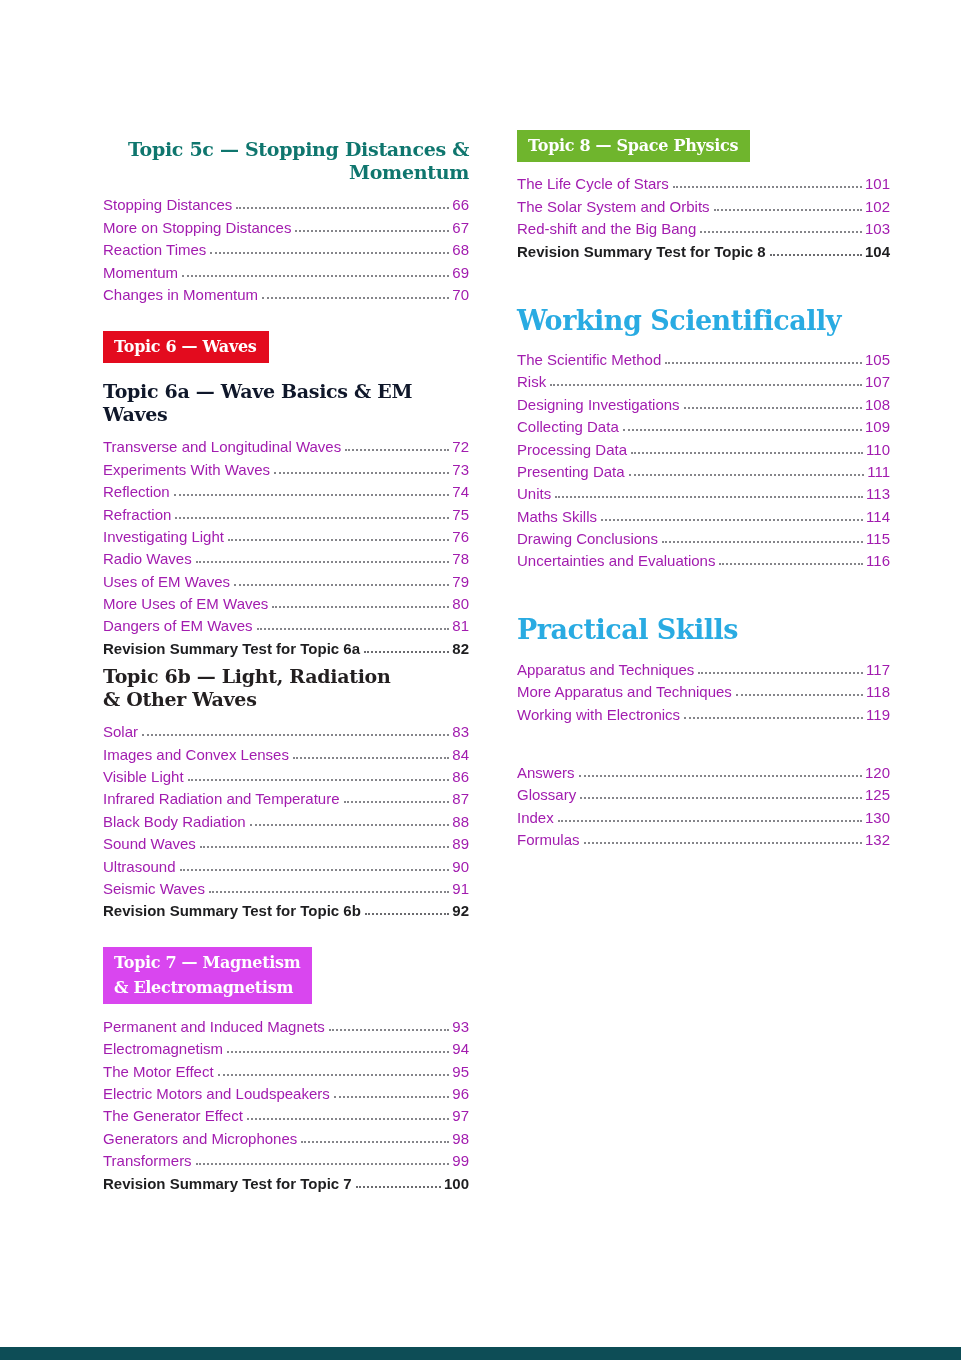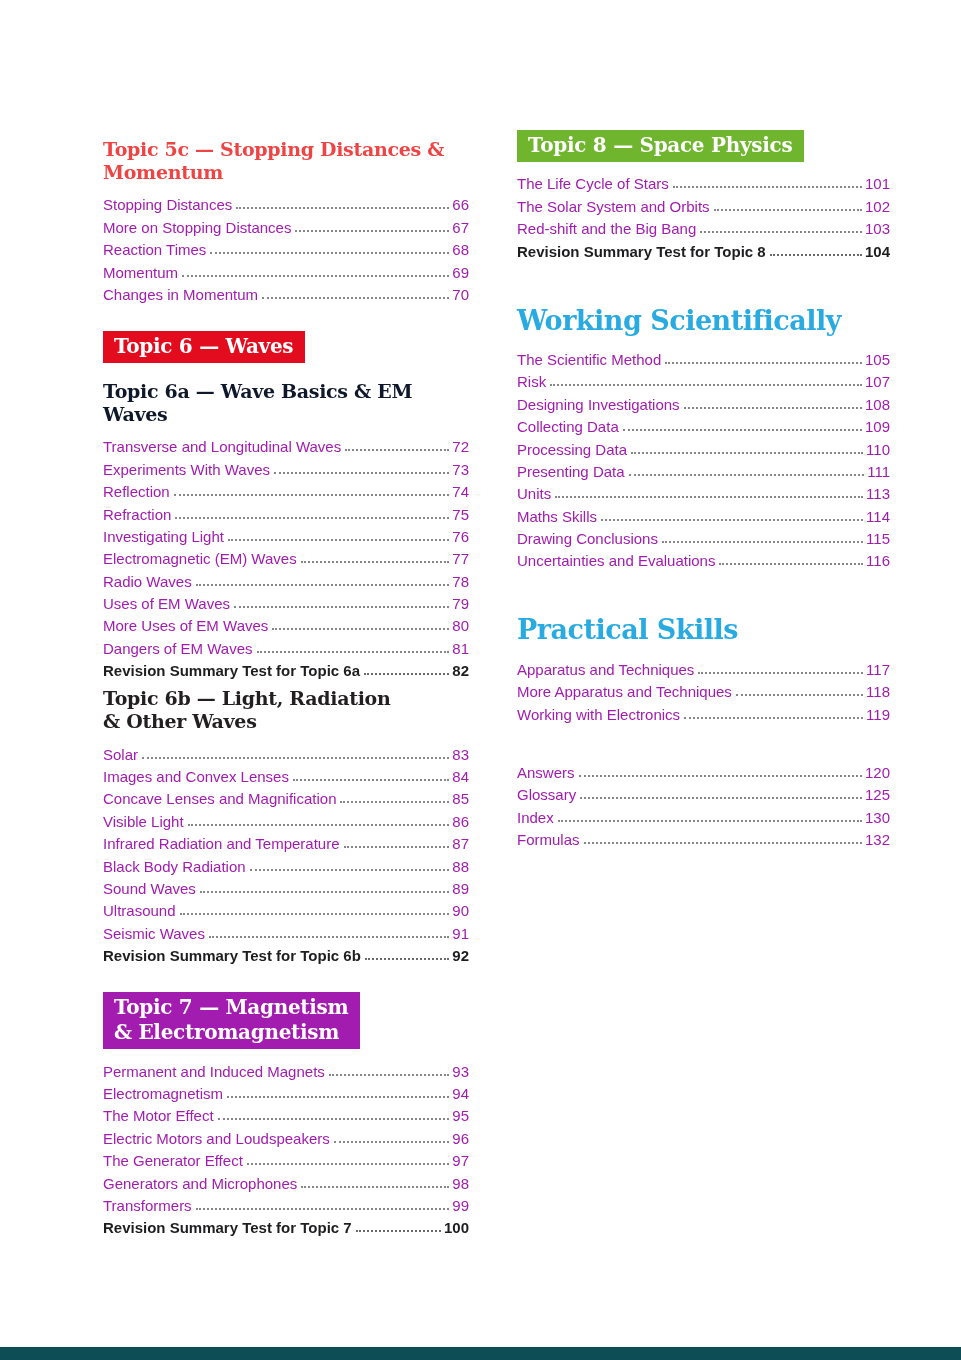--- a/index.html
+++ b/index.html
@@ -19,21 +19,21 @@
   #col-right .sec-plain{margin-top:36px;}
 
   h2.sub{
     font-family:"DejaVu Serif","Liberation Serif",serif;
     font-weight:bold;color:#231f20;font-size:19px;line-height:23px;
     margin:0 0 7px 0;white-space:pre-line;letter-spacing:-0.3px;
   }
   .banner{
     display:inline-block;color:#ffffff;
     font-family:"DejaVu Serif","Liberation Serif",serif;
-    font-weight:bold;font-size:20px;line-height:25px;
+    font-weight:bold;font-size:16px;line-height:25px;
     padding:3px 12px 4px 11px;white-space:pre-line;margin:0 0 8px 0;
     letter-spacing:-0.3px;
   }
   h1.big{
     font-family:"DejaVu Serif","Liberation Serif",serif;
     font-weight:bold;font-size:27px;line-height:32px;
     margin:0 0 9px 0;letter-spacing:-0.5px;
   }
   ul.toc{list-style:none;margin:0;padding:0;}
   li.row{
@@ -51,21 +51,21 @@
 
   #footer-bar{
     position:absolute;left:0;bottom:0;width:961px;height:13px;
   }
 </style>
 </head>
 <body>
 
 <div class="col" id="col-left">
     <div class="section sec-sub">
-      <h2 class="sub" style="color: #ef4444;">Topic 5c — Stopping Distances &amp;
+      <h2 class="sub" style="color: #0f766e; text-align: right;">Topic 5c — Stopping Distances &amp;
 Momentum</h2>
       <ul class="toc">
         <li class="row">
           <span class="lbl">Stopping Distances</span>
           <span class="dots"></span>
           <span class="pg">66</span>
         </li>
         <li class="row">
           <span class="lbl">More on Stopping Distances</span>
           <span class="dots"></span>
@@ -111,25 +111,20 @@
           <span class="lbl">Refraction</span>
           <span class="dots"></span>
           <span class="pg">75</span>
         </li>
         <li class="row">
           <span class="lbl">Investigating Light</span>
           <span class="dots"></span>
           <span class="pg">76</span>
         </li>
         <li class="row">
-          <span class="lbl">Electromagnetic (EM) Waves</span>
-          <span class="dots"></span>
-          <span class="pg">77</span>
-        </li>
-        <li class="row">
           <span class="lbl">Radio Waves</span>
           <span class="dots"></span>
           <span class="pg">78</span>
         </li>
         <li class="row">
           <span class="lbl">Uses of EM Waves</span>
           <span class="dots"></span>
           <span class="pg">79</span>
         </li>
         <li class="row">
@@ -157,25 +152,20 @@
           <span class="lbl">Solar</span>
           <span class="dots"></span>
           <span class="pg">83</span>
         </li>
         <li class="row">
           <span class="lbl">Images and Convex Lenses</span>
           <span class="dots"></span>
           <span class="pg">84</span>
         </li>
         <li class="row">
-          <span class="lbl">Concave Lenses and Magnification</span>
-          <span class="dots"></span>
-          <span class="pg">85</span>
-        </li>
-        <li class="row">
           <span class="lbl">Visible Light</span>
           <span class="dots"></span>
           <span class="pg">86</span>
         </li>
         <li class="row">
           <span class="lbl">Infrared Radiation and Temperature</span>
           <span class="dots"></span>
           <span class="pg">87</span>
         </li>
         <li class="row">
@@ -198,21 +188,21 @@
           <span class="dots"></span>
           <span class="pg">91</span>
         </li>
         <li class="row bold">
           <span class="lbl">Revision Summary Test for Topic 6b</span>
           <span class="dots"></span>
           <span class="pg">92</span>
         </li>
       </ul>
     </div>
-    <div class="section sec-banner"><div class="banner" style="background: #a21caf;">Topic 7 — Magnetism
+    <div class="section sec-banner"><div class="banner" style="background: #d946ef;">Topic 7 — Magnetism
 &amp; Electromagnetism</div><ul class="toc">
         <li class="row">
           <span class="lbl">Permanent and Induced Magnets</span>
           <span class="dots"></span>
           <span class="pg">93</span>
         </li>
         <li class="row">
           <span class="lbl">Electromagnetism</span>
           <span class="dots"></span>
           <span class="pg">94</span>

